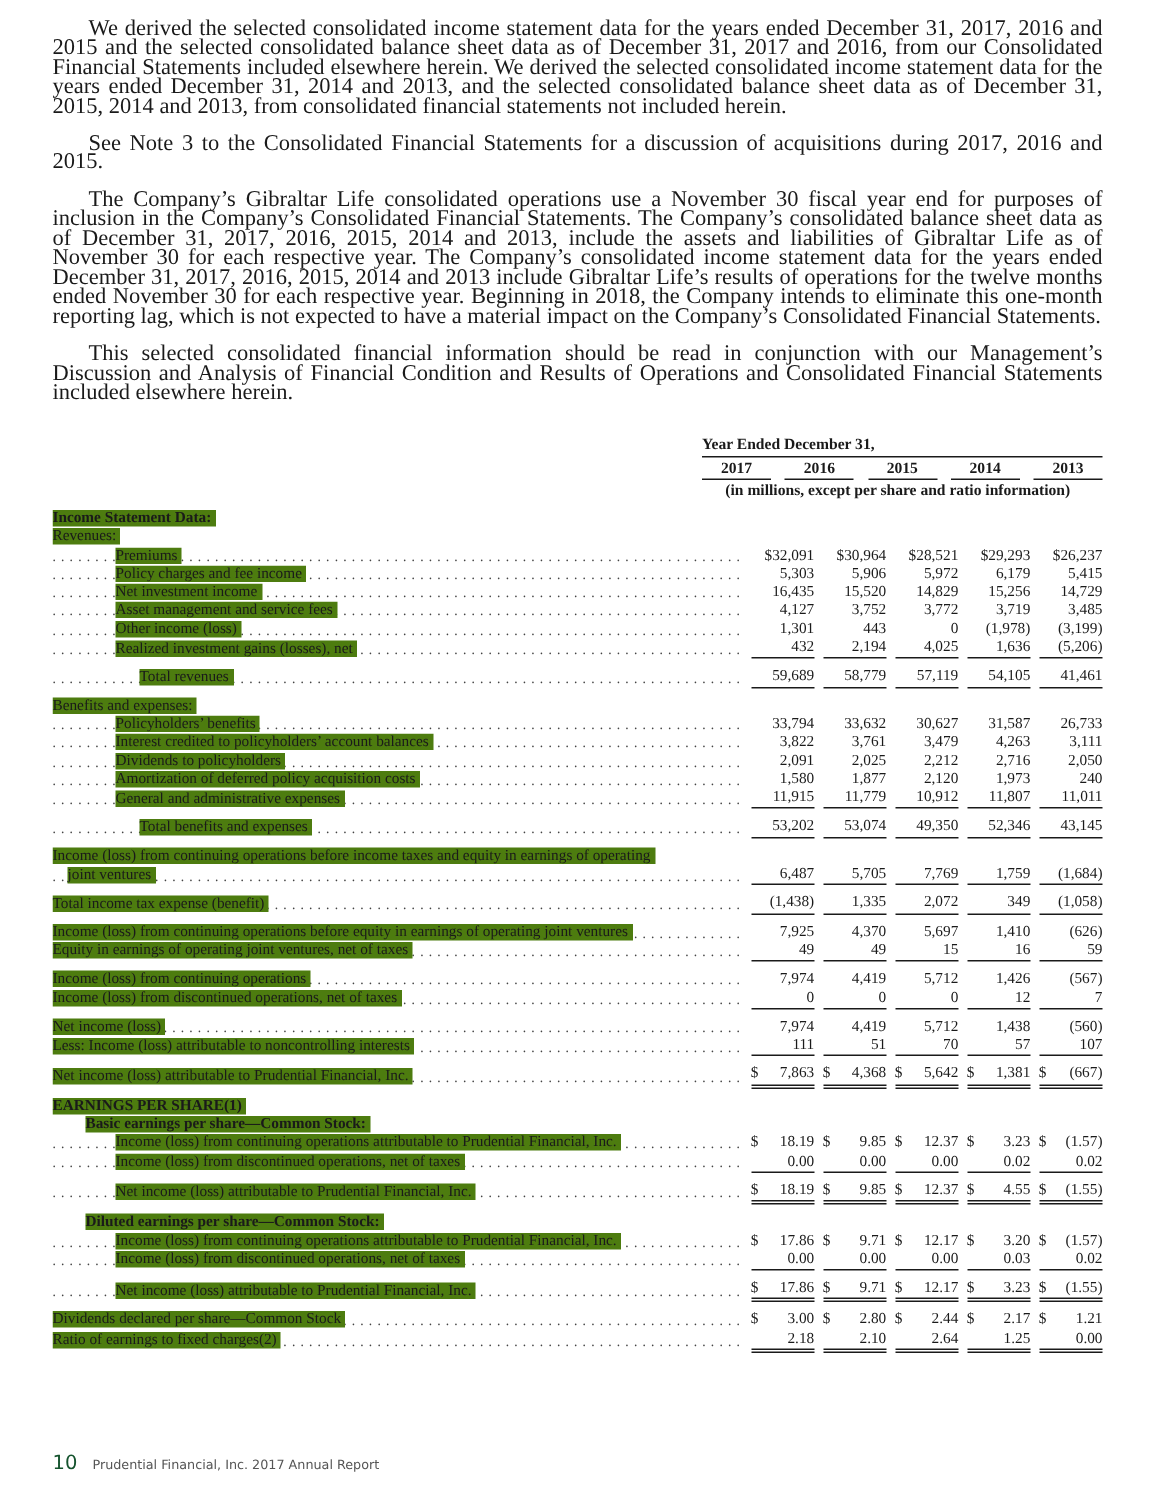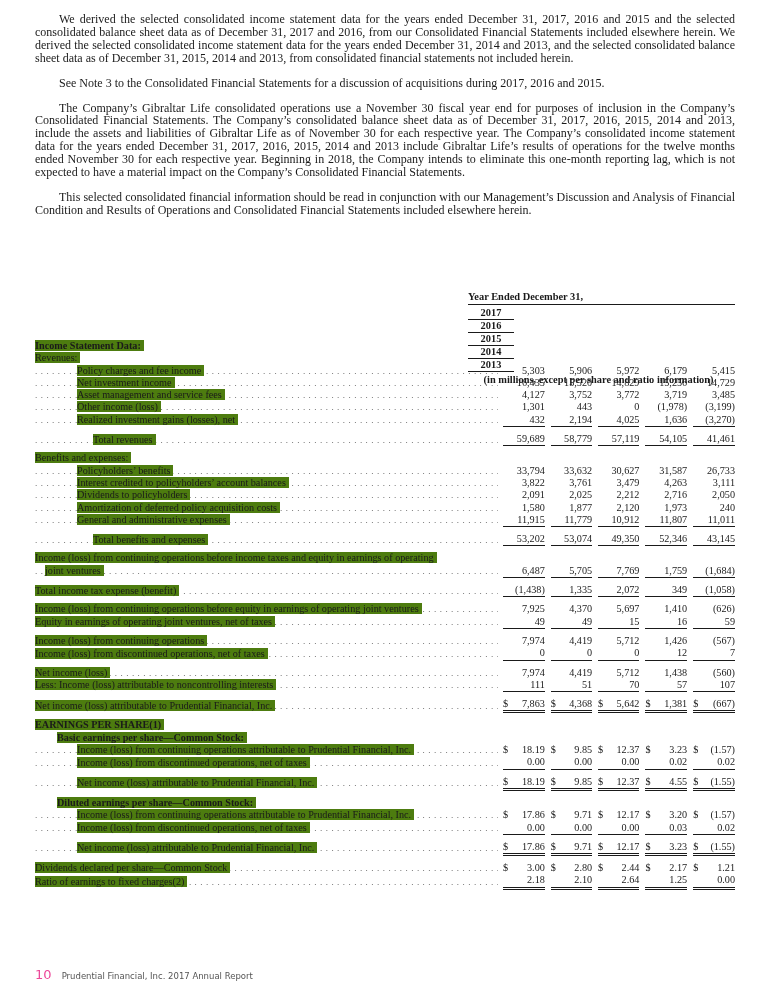--- a/index.html
+++ b/index.html
@@ -1,42 +1,42 @@
 <!DOCTYPE html>
 <html><head>
 <meta charset="utf-8">
 <style>
   html, body { margin:0; padding:0; background:#ffffff; }
   body { width:768px; height:1004px; position:relative; overflow:hidden;
          font-family:"Liberation Serif", "DejaVu Serif", serif; color:#1a1a1a; }
   .page { position:absolute; left:35px; top:0; width:700px; }
   .title { text-align:center; font-weight:bold; font-size:13px; margin-top:32px; letter-spacing:0.1px; }
-  p.para { font-size:12px; line-height:12.9px; text-align:justify; margin:12px 0 0 0; text-indent:24px; }
+  p.para { font-size:15px; line-height:12.9px; text-align:justify; margin:12px 0 0 0; text-indent:24px; }
   p.para.first { margin-top:13px; }
   .hdr { position:absolute; left:433px; width:267px; font-weight:bold; font-size:10.4px; }
   .hdr .yearend { border-bottom:1px solid #1a1a1a; padding-bottom:2px; }
-  .hdr .years { display:flex; justify-content:space-between; margin-top:2px;flex-direction:column; }
+  .hdr .years { display:flex; justify-content:space-between; margin-top:2px; }
   .hdr .years span { width:46px; text-align:center; border-bottom:1px solid #1a1a1a; padding-bottom:1px; }
   .hdr .units { text-align:center; margin-top:2px; white-space:nowrap; margin-left:-6px; }
   table.fin { position:absolute; left:0; border-collapse:collapse; width:700px; font-size:10.2px; }
   table.fin td { padding:0; height:12.3px; line-height:12.3px; vertical-align:bottom; white-space:nowrap; }
   td.lbl { width:426px; overflow:hidden; position:relative; }
   td.lbl .txt { background:#4d7c0f; padding-right:3px; position:relative; z-index:1; }
   td.lbl.dots::after { content:". . . . . . . . . . . . . . . . . . . . . . . . . . . . . . . . . . . . . . . . . . . . . . . . . . . . . . . . . . . . . . . . . . . . . . . . . . . . . . . . . . . . . . . . . . . . . . . . . . . . . . . . . . . . . . ";
      position:absolute; left:0; bottom:0; white-space:nowrap; color:#444; font-size:9px; letter-spacing:0.6px; }
   td.gap { width:7px; }
   td.num { width:46px; text-align:right; padding-left:6px; }
   td.num span.cur { float:left; }
   td.num.ul { border-bottom:1px solid #1a1a1a; }
   td.num.dul { border-bottom:3px double #1a1a1a; }
   td.sp { width:8px; }
   .bold { font-weight:bold; }
   tr.gapTop td { padding-top:6px; }
   .footer { position:absolute; left:35px; top:964px; font-family:"DejaVu Sans", "Liberation Sans", sans-serif; color:#555; }
-  .footer .pgnum { font-size:13px; color:#ec4899; }
+  .footer .pgnum { font-size:13px; color:#14532d; }
   .footer .pub { font-size:8.5px; margin-left:5px; }
 </style>
 </head>
 <body>
 
 <div class="page">
   <p class="para first">We derived the selected consolidated income statement data for the years ended December 31, 2017, 2016 and 2015 and the selected consolidated balance sheet data as of December 31, 2017 and 2016, from our Consolidated Financial Statements included elsewhere herein. We derived the selected consolidated income statement data for the years ended December 31, 2014 and 2013, and the selected consolidated balance sheet data as of December 31, 2015, 2014 and 2013, from consolidated financial statements not included herein.</p>
   <p class="para">See Note 3 to the Consolidated Financial Statements for a discussion of acquisitions during 2017, 2016 and 2015.</p>
   <p class="para">The Company’s Gibraltar Life consolidated operations use a November 30 fiscal year end for purposes of inclusion in the Company’s Consolidated Financial Statements. The Company’s consolidated balance sheet data as of December 31, 2017, 2016, 2015, 2014 and 2013, include the assets and liabilities of Gibraltar Life as of November 30 for each respective year. The Company’s consolidated income statement data for the years ended December 31, 2017, 2016, 2015, 2014 and 2013 include Gibraltar Life’s results of operations for the twelve months ended November 30 for each respective year. Beginning in 2018, the Company intends to eliminate this one-month reporting lag, which is not expected to have a material impact on the Company’s Consolidated Financial Statements.</p>
   <p class="para">This selected consolidated financial information should be read in conjunction with our Management’s Discussion and Analysis of Financial Condition and Results of Operations and Consolidated Financial Statements included elsewhere herein.</p>
@@ -75,20 +75,33 @@
           <td class="sp"></td>
           <td class="num"></td>
           <td class="sp"></td>
           <td class="num"></td>
           <td class="sp"></td>
           <td class="num"></td>
           <td class="sp"></td>
           <td class="num"></td>
         </tr>
         <tr>
+          <td class="lbl dots" style="padding-left: 42px;"><span class="txt">Premiums</span></td>
+          <td class="gap"></td>
+          <td class="num"><span>$32,091</span></td>
+          <td class="sp"></td>
+          <td class="num"><span>$30,964</span></td>
+          <td class="sp"></td>
+          <td class="num"><span>$28,521</span></td>
+          <td class="sp"></td>
+          <td class="num"><span>$29,293</span></td>
+          <td class="sp"></td>
+          <td class="num"><span>$26,237</span></td>
+        </tr>
+        <tr>
           <td class="lbl dots" style="padding-left: 42px;"><span class="txt">Policy charges and fee income</span></td>
           <td class="gap"></td>
           <td class="num"><span>5,303</span></td>
           <td class="sp"></td>
           <td class="num"><span>5,906</span></td>
           <td class="sp"></td>
           <td class="num"><span>5,972</span></td>
           <td class="sp"></td>
           <td class="num"><span>6,179</span></td>
           <td class="sp"></td>
@@ -137,21 +150,21 @@
           <td class="lbl dots" style="padding-left: 42px;"><span class="txt">Realized investment gains (losses), net</span></td>
           <td class="gap"></td>
           <td class="num ul"><span>432</span></td>
           <td class="sp"></td>
           <td class="num ul"><span>2,194</span></td>
           <td class="sp"></td>
           <td class="num ul"><span>4,025</span></td>
           <td class="sp"></td>
           <td class="num ul"><span>1,636</span></td>
           <td class="sp"></td>
-          <td class="num ul"><span>(3,270)</span></td>
+          <td class="num ul"><span>(5,206)</span></td>
         </tr>
         <tr class="gapTop">
           <td class="lbl dots" style="padding-left: 58px;"><span class="txt">Total revenues</span></td>
           <td class="gap"></td>
           <td class="num ul"><span>59,689</span></td>
           <td class="sp"></td>
           <td class="num ul"><span>58,779</span></td>
           <td class="sp"></td>
           <td class="num ul"><span>57,119</span></td>
           <td class="sp"></td>

